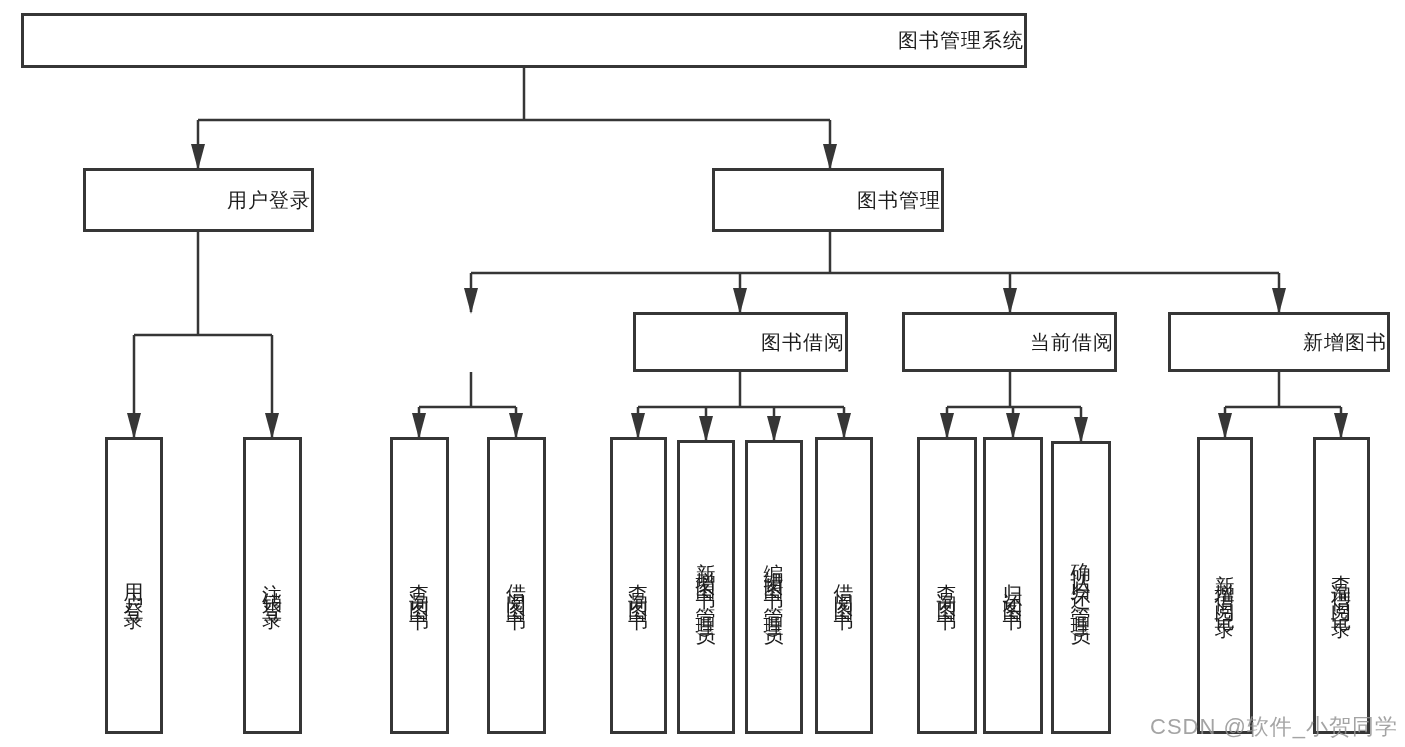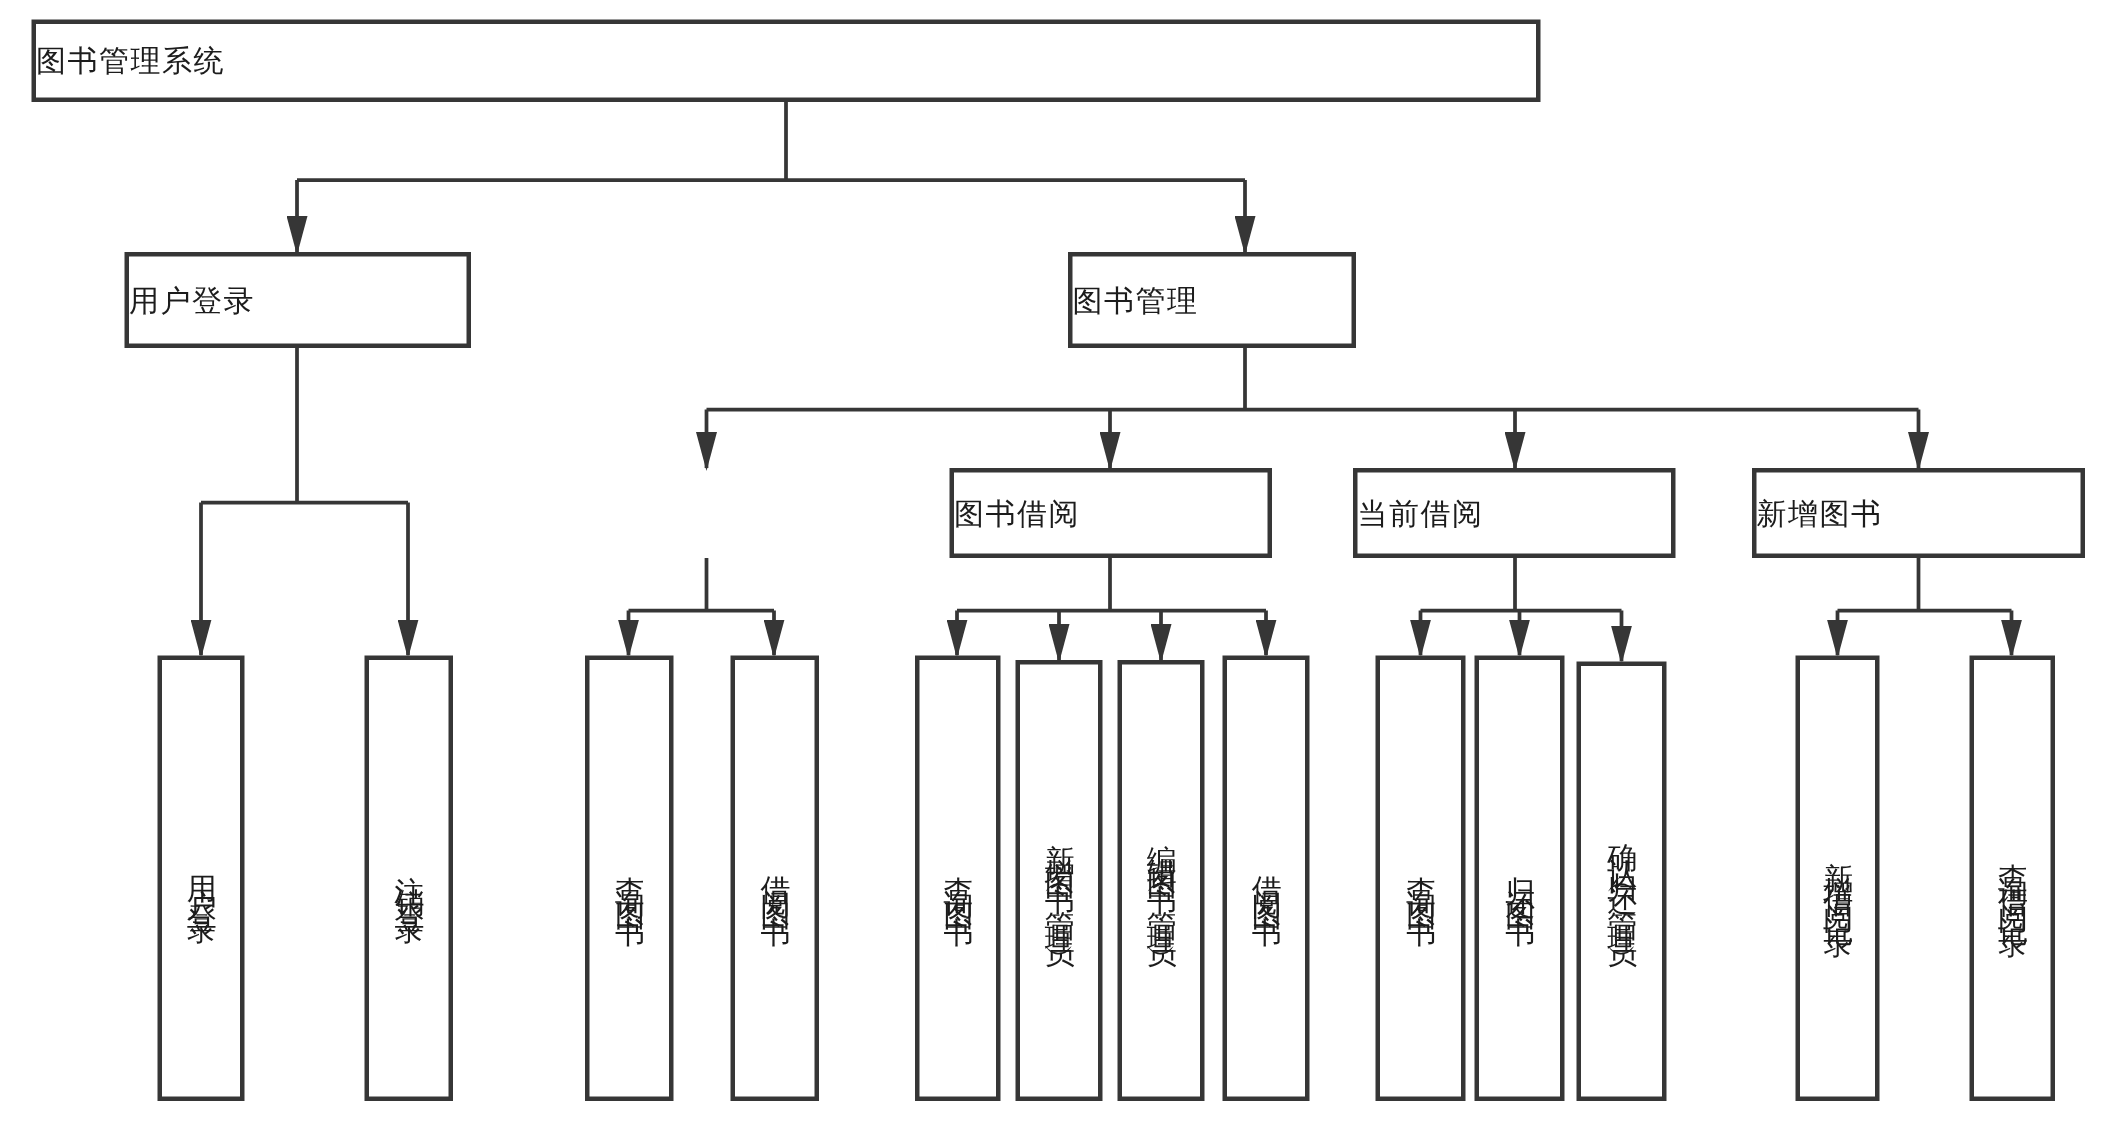--- a/index.html
+++ b/index.html
@@ -28,21 +28,21 @@
     position: absolute;
     box-sizing: border-box;
     border: 3px solid #363636;
     background: #ffffff;
     color: #1c1c1c;
     z-index: 1;
   }
   .hbox {
     display: flex;
     align-items: center;
-    justify-content: flex-start;
+    justify-content: flex-end;
     font-size: 20px;
     letter-spacing: 1px;
   }
   .vbox {
     display: flex;
     align-items: center;
     justify-content: center;
   }
   .vtext {
     writing-mode: vertical-rl;
@@ -130,21 +130,21 @@
     </g>
   </svg>
 
   <div class="node hbox" style="left:21px;top:13px;width:1006px;height:55px">
     <span>图书管理系统</span>
   </div>
 
   <div class="node hbox" style="left:83px;top:168px;width:231px;height:64px">
     <span>用户登录</span>
   </div>
-  <div class="node hbox" style="left:712px;top:168px;width:192px;height:64px">
+  <div class="node hbox" style="left:712px;top:168px;width:232px;height:64px">
     <span>图书管理</span>
   </div>
 
   <div class="node hbox" style="left:633px;top:312px;width:215px;height:60px">
     <span>图书借阅</span>
   </div>
   <div class="node hbox" style="left:902px;top:312px;width:215px;height:60px">
     <span>当前借阅</span>
   </div>
   <div class="node hbox" style="left:1168px;top:312px;width:222px;height:60px">
@@ -188,14 +188,15 @@
     <span class="vtext">确认归还（管理员）</span>
   </div>
 
   <div class="node vbox" style="left:1197px;top:437px;width:56px;height:297px">
     <span class="vtext">新增借阅记录</span>
   </div>
   <div class="node vbox" style="left:1313px;top:437px;width:57px;height:297px">
     <span class="vtext">查询借阅记录</span>
   </div>
 
+  <div class="watermark">CSDN @软件_小贺同学</div>
 
 </div>
 
 </body></html>

